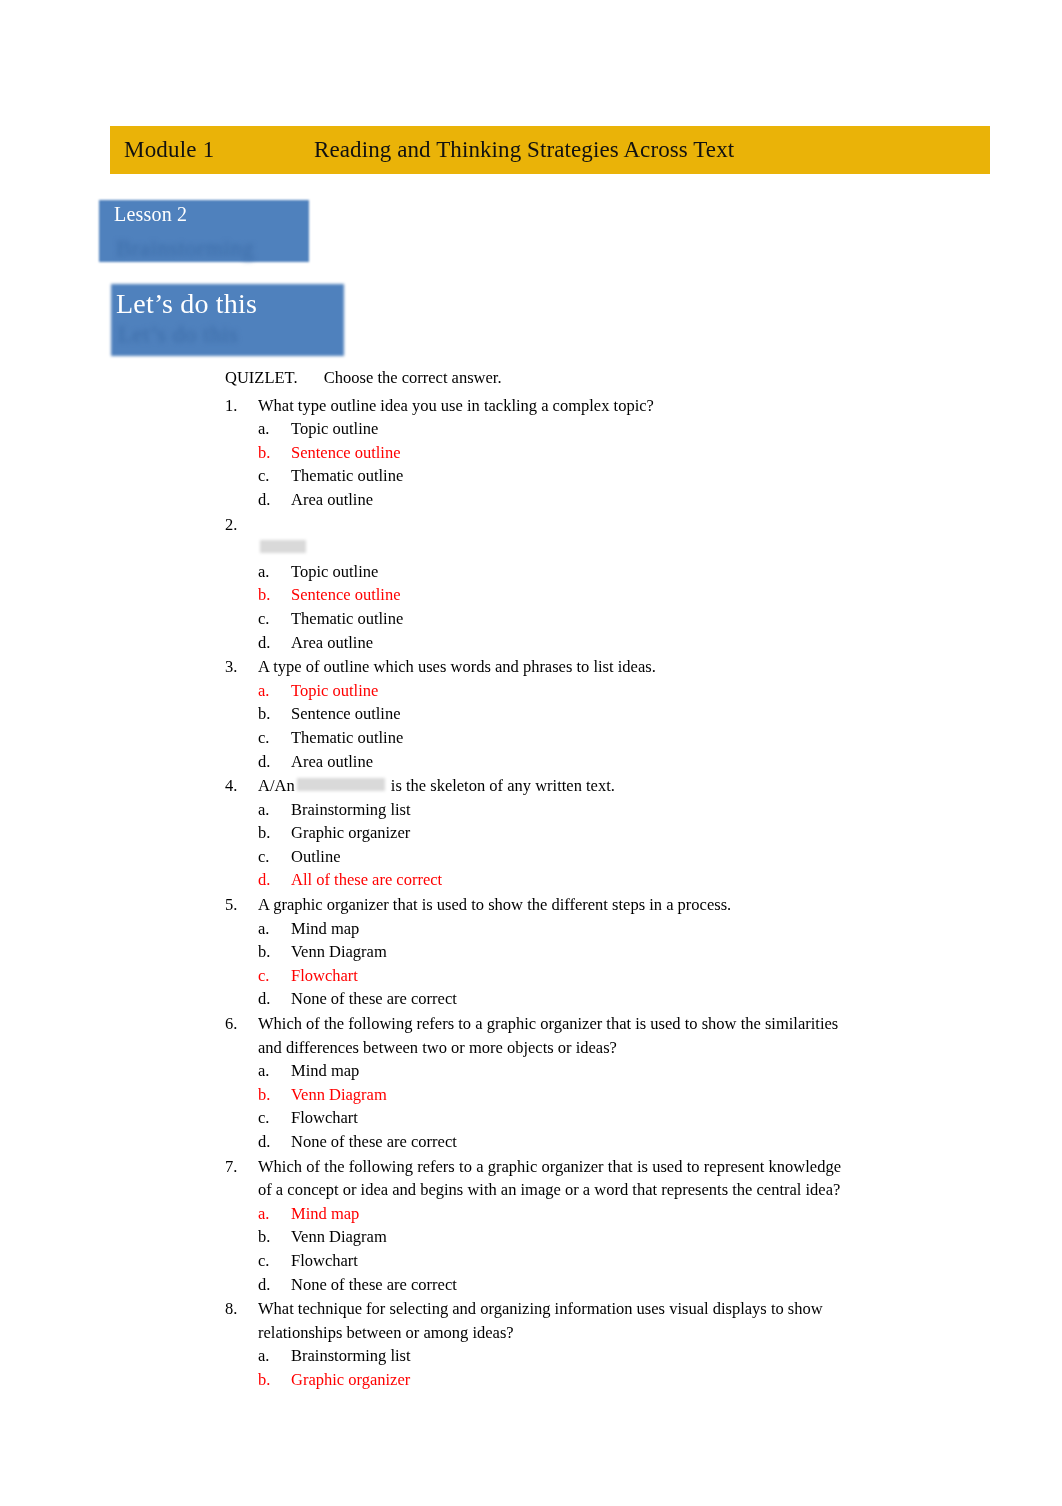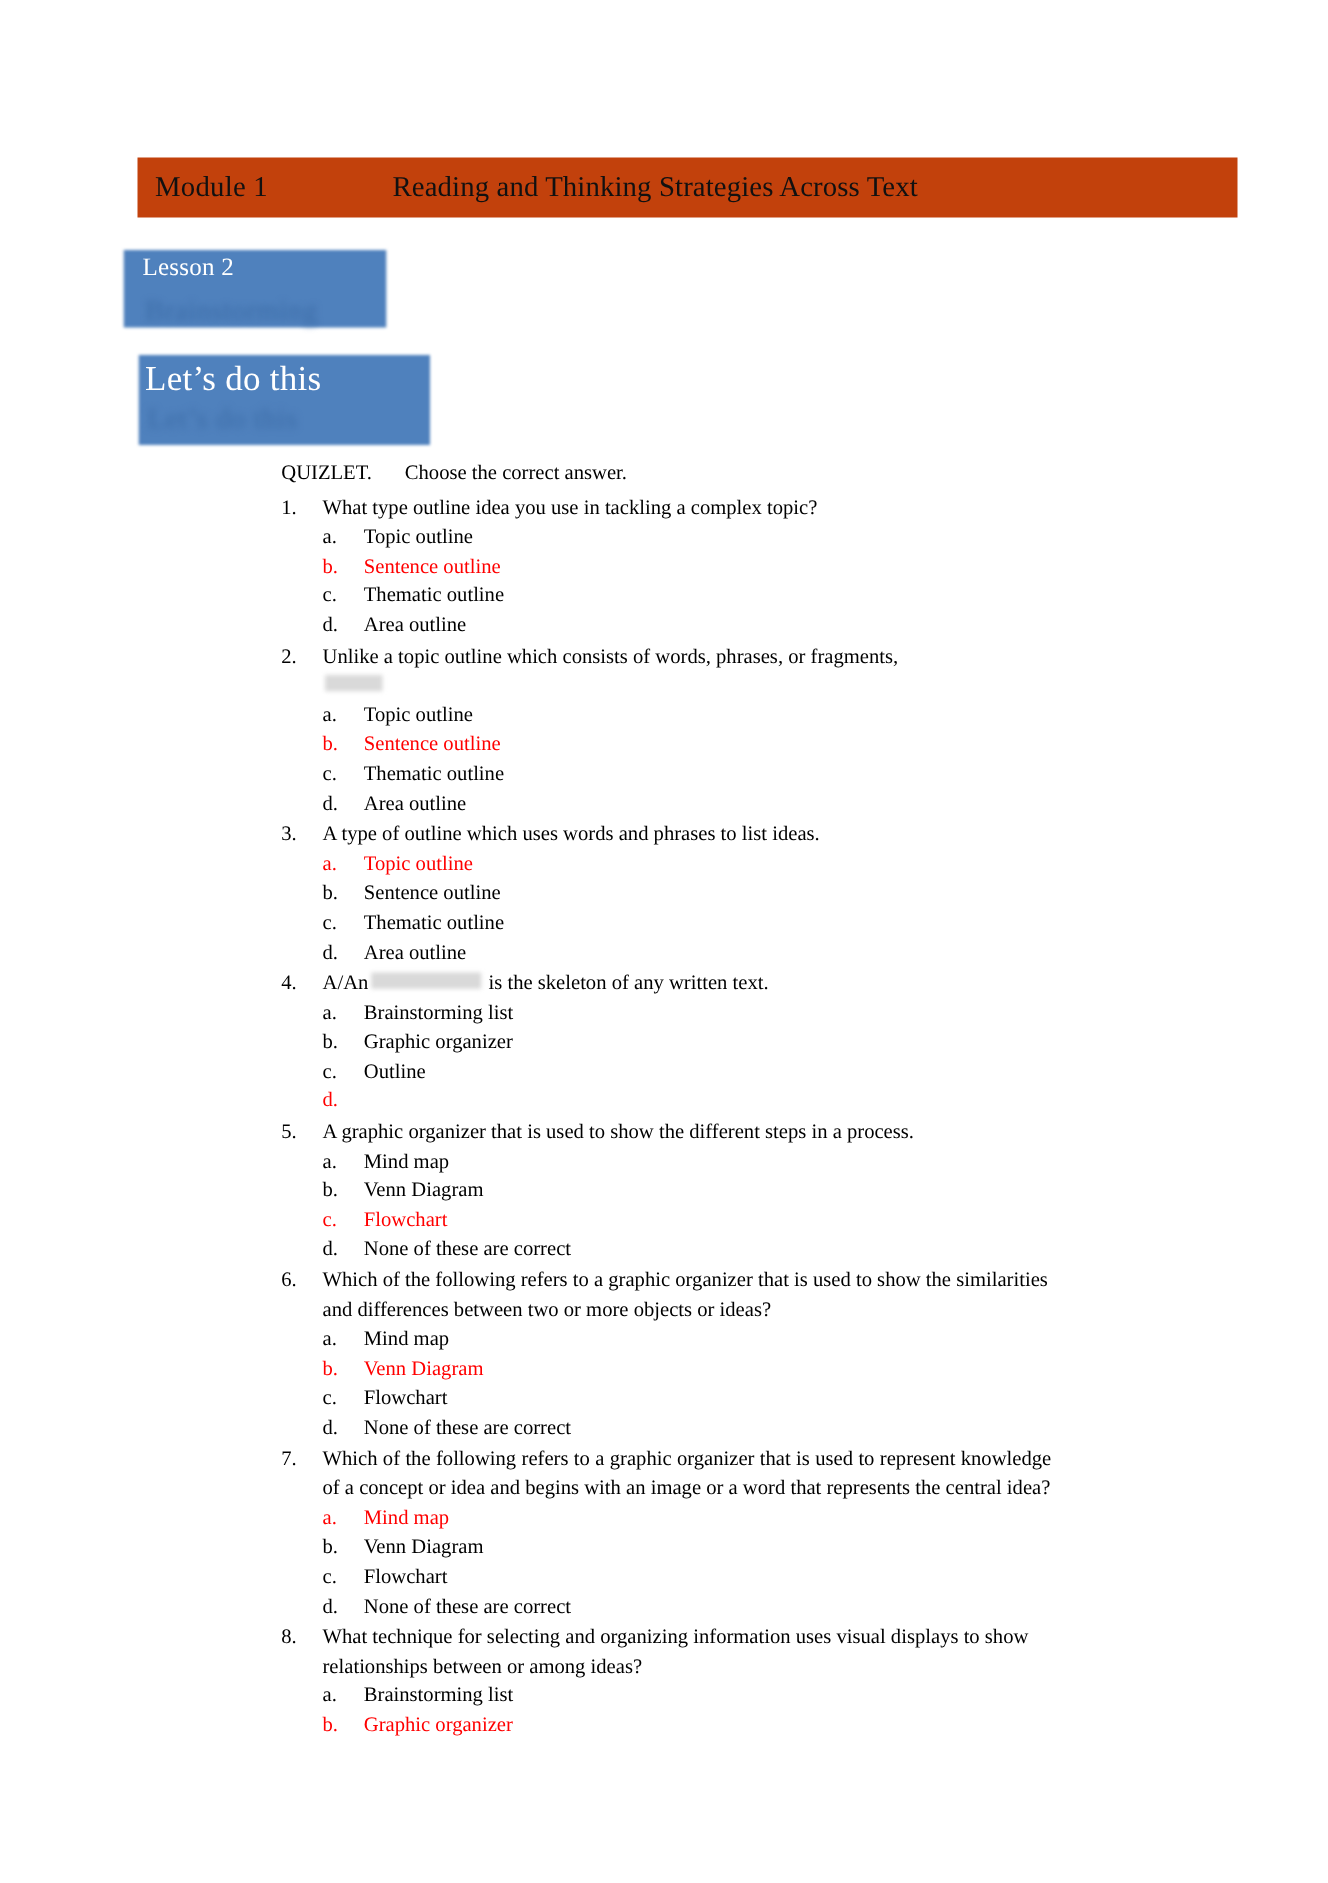--- a/index.html
+++ b/index.html
@@ -16,21 +16,21 @@
     overflow: hidden;
   }
 
   
   .header-band {
     position: absolute;
     left: 110px;
     top: 126px;
     width: 880px;
     height: 48px;
-    background: #c2410c;
+    background: #eab308;
     display: flex;
     align-items: center;
     filter: blur(0.4px);
   }
   .header-band .module-label {
     font-size: 23px;
     color: #111;
     margin-left: 14px;
     width: 190px;
     letter-spacing: 0.2px;
@@ -206,21 +206,21 @@
           </li>
           <li class="opt">
             <span class="opt-letter">d.</span>
             <span class="opt-label">Area outline</span>
           </li>
         </ul>
       </div>
       <div class="q-item">
         <div class="q-row">
           <span class="q-num">2.</span>
-          <span class="q-text nojust"><span>Unlike a topic outline which consists of words, phrases, or fragments,</span><br><span class="blank"></span></span>
+          <span class="q-text nojust"><br><span class="blank"></span></span>
         </div>
         <ul class="opts">
           <li class="opt">
             <span class="opt-letter">a.</span>
             <span class="opt-label">Topic outline</span>
           </li>
           <li class="opt">
             <span class="opt-letter correct">b.</span>
             <span class="opt-label correct">Sentence outline</span>
           </li>
@@ -271,20 +271,21 @@
           <li class="opt">
             <span class="opt-letter">b.</span>
             <span class="opt-label">Graphic organizer</span>
           </li>
           <li class="opt">
             <span class="opt-letter">c.</span>
             <span class="opt-label">Outline</span>
           </li>
           <li class="opt">
             <span class="opt-letter correct">d.</span>
+            <span class="opt-label correct">All of these are correct</span>
           </li>
         </ul>
       </div>
       <div class="q-item">
         <div class="q-row">
           <span class="q-num">5.</span>
           <span class="q-text nojust">A graphic organizer that is used to show the different steps in a process.</span>
         </div>
         <ul class="opts">
           <li class="opt">

